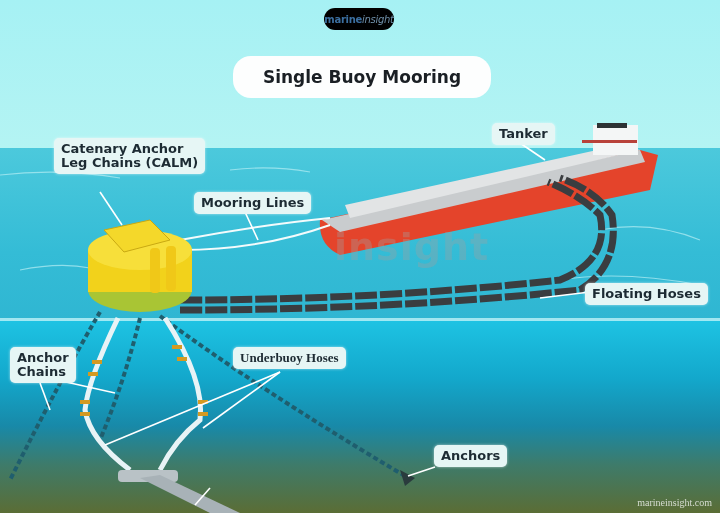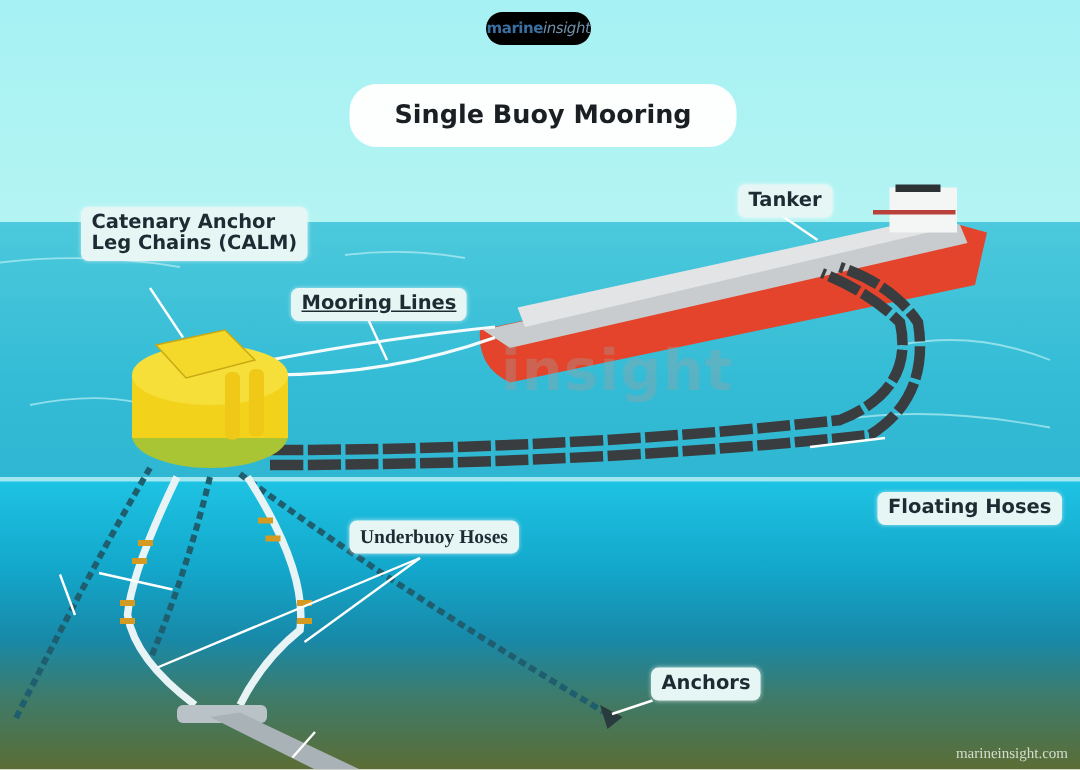--- a/index.html
+++ b/index.html
@@ -119,26 +119,30 @@
 
   <div class="title-pill">
     <span>Single Buoy Mooring</span>
   </div>
 
   <div class="label" style="left:30px;top:138px;margin-left:24px;">
     <div>Catenary Anchor</div>
     <div>Leg Chains (CALM)</div>
   </div>
 
-  <div class="label" style="left:194px;top:192px;text-decoration:underline;">Mooring Lines</div>
+  <div class="label" style="left:194px;top:192px;">Mooring Lines</div>
 
   <div class="label" style="left:492px;top:123px;">Tanker</div>
 
-  <div class="label" style="left:585px;top:283px;margin-top:45px;">Floating Hoses</div>
+  <div class="label" style="left:585px;top:283px;">Floating Hoses</div>
 
+  <div class="label" style="left:10px;top:347px;">
+    <div>Anchor</div>
+    <div>Chains</div>
+  </div>
 
   <div class="label" style="left:233px;top:347px;font-family:Liberation Serif, serif;">Underbuoy Hoses</div>
 
 
   <div class="label" style="left:434px;top:445px;">Anchors</div>
 
   <div class="credit">marineinsight.com</div>
 </div>
 
 </body></html>

